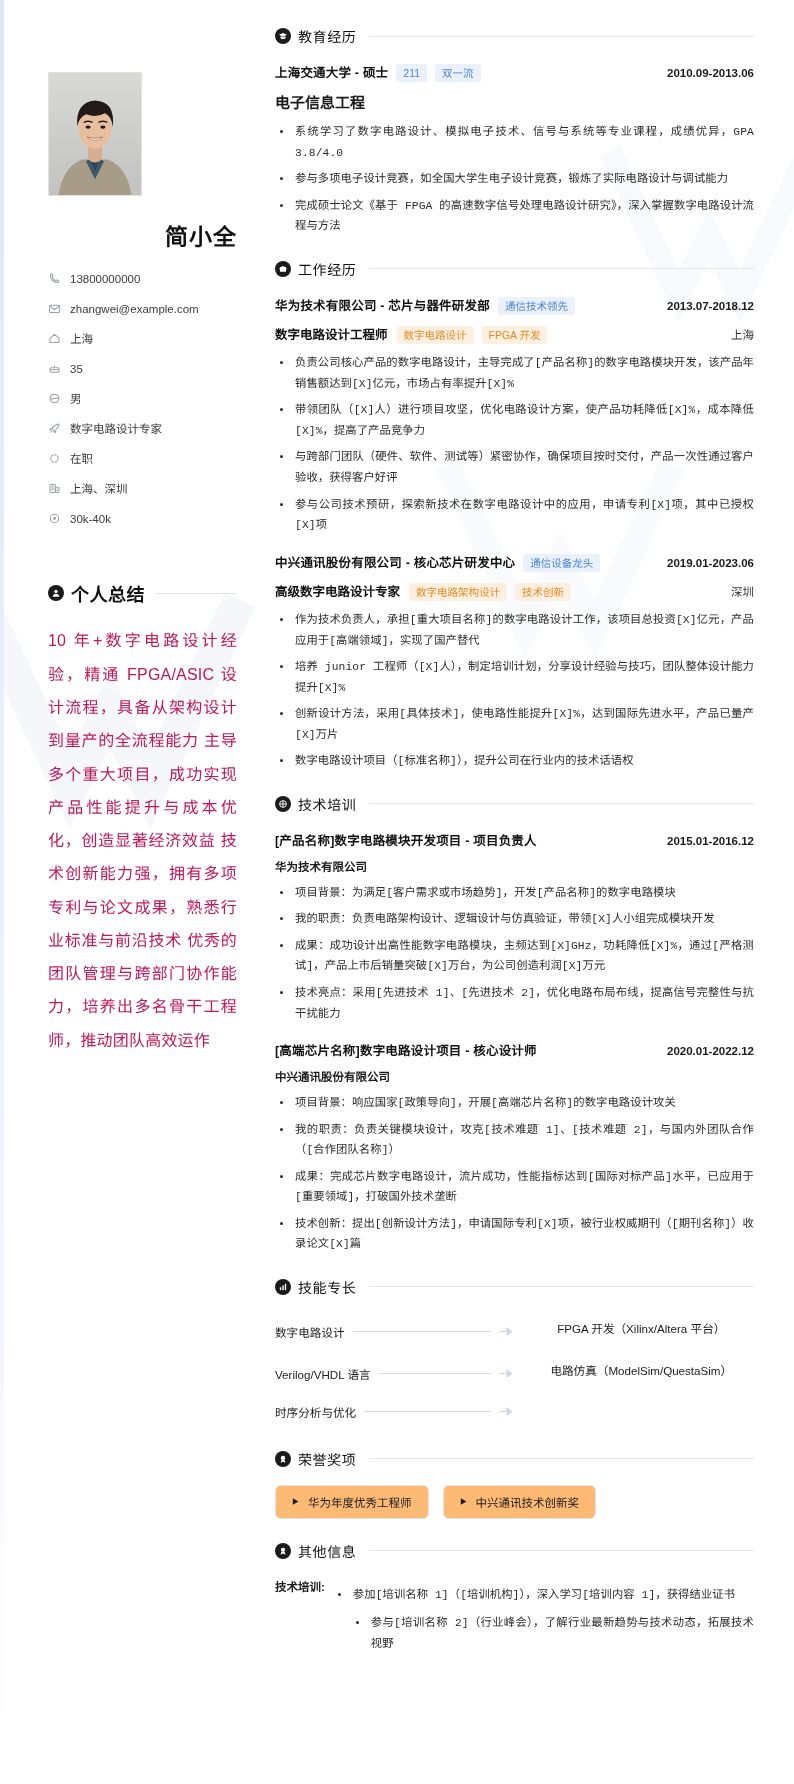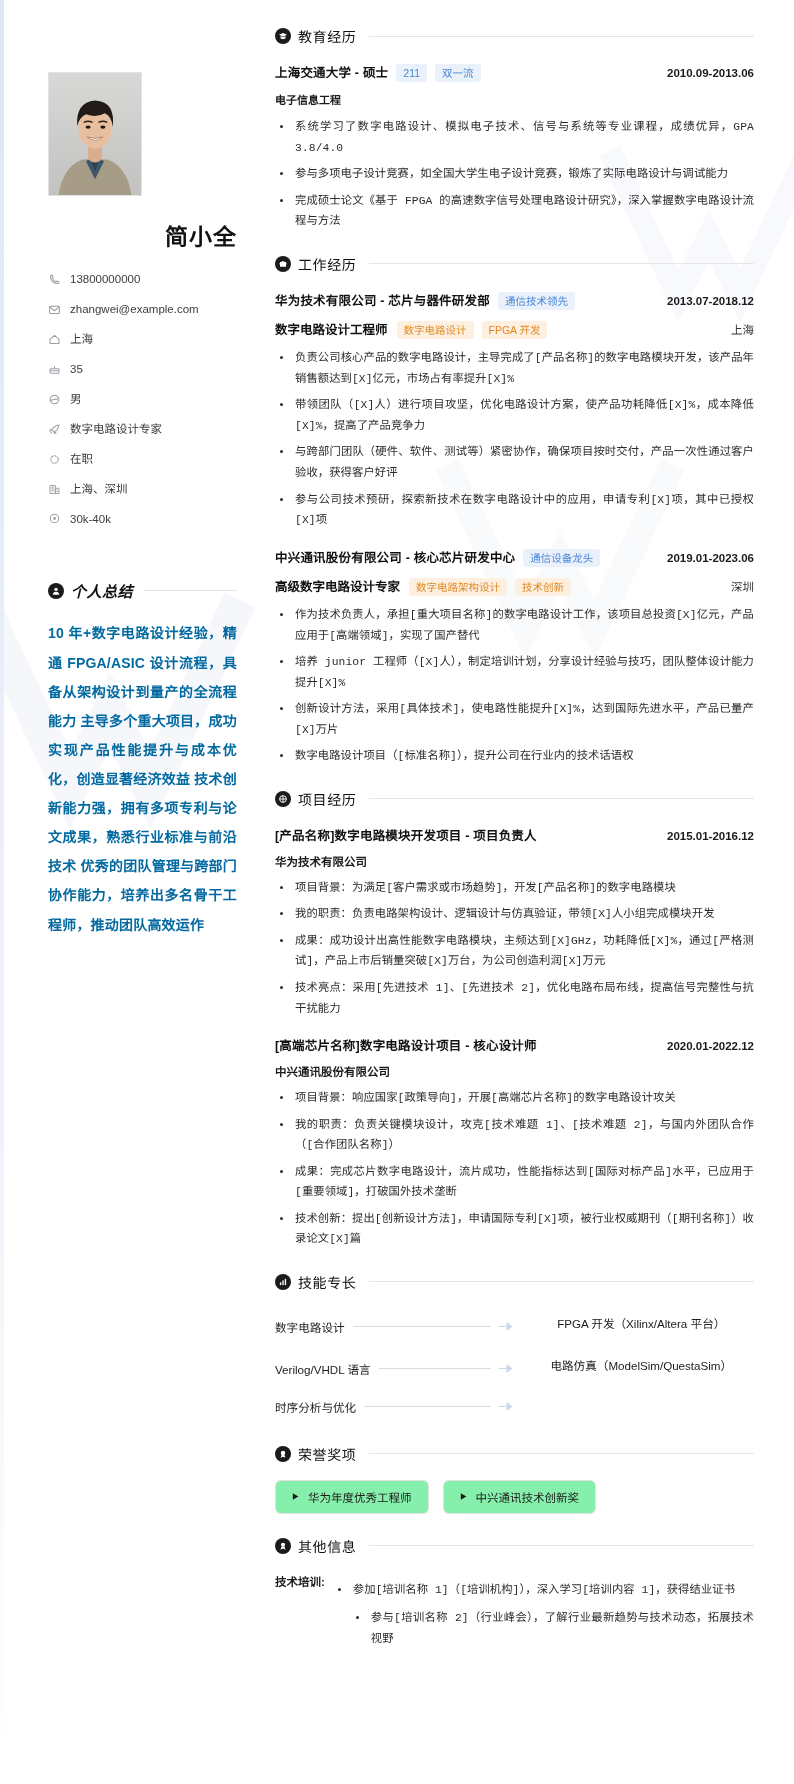--- a/index.html
+++ b/index.html
@@ -51,21 +51,20 @@
     font-size: 23px;
     font-weight: 700;
     letter-spacing: 1px;
     color: #111;
     margin-bottom: 20px;
     text-align: right;
   }
   .contact-list { list-style: none; }
   .contact-item {
     display: flex;
-    align-items: center;
     gap: 9px;
     font-size: 11.5px;
     color: #3b3b3b;
     margin-bottom: 15px;
     line-height: 1.3;
   }
   .contact-item .ic {
     width: 13px; height: 13px;
     flex: 0 0 13px;
     display: inline-flex; align-items: center; justify-content: center;
@@ -80,30 +79,29 @@
     gap: 7px;
     margin-bottom: 18px;
   }
   .side-head .badge {
     width: 16px; height: 16px; border-radius: 50%;
     background: #1b1b1b; color: #fff;
     display: inline-flex; align-items: center; justify-content: center;
     flex: 0 0 16px;
   }
   .side-head .badge svg { width: 10px; height: 10px; display:block; }
-  .side-head .ttl { font-size: 15px; font-weight: 700; color: #111; letter-spacing: .5px; font-style: italic; }
+  .side-head .ttl { font-size: 18px; font-weight: 700; color: #111; letter-spacing: .5px; }
   .side-head .rule { flex: 1; height: 1px; background: #e3e3e3; margin-left: 4px; }
 
   .summary-text {
-    font-size: 14px;
+    font-size: 16px;
     line-height: 2.08;
-    color: #0369a1;
+    color: #be185d;
     text-align: justify;
     letter-spacing: .2px;
-    font-weight: bold;
   }
 
   
   .main {
     position: relative;
     z-index: 2;
     flex: 1;
     padding: 26px 40px 36px 10px;
   }
   .section { margin-bottom: 22px; }
@@ -155,21 +153,21 @@
     white-space: nowrap;
   }
   .row2 {
     display: flex;
     align-items: baseline;
     gap: 9px;
     margin-bottom: 9px;
   }
   .role { font-size: 12.5px; font-weight: 700; color: #111; }
   .loc { font-size: 11.5px; color: #333; white-space: nowrap; }
-  .major { font-size: 11px; font-weight: 700; color: #1b1b1b; margin-bottom: 10px; }
+  .major { font-size: 15px; font-weight: 700; color: #1b1b1b; margin-bottom: 10px; }
   .subcompany { font-size: 11.5px; font-weight: 700; color: #1b1b1b; margin-bottom: 9px; }
 
   ul.bullets { list-style: none; margin: 0 0 0 2px; font-family: Liberation Mono, monospace; }
   ul.bullets li {
     position: relative;
     padding-left: 18px;
     font-size: 11.3px;
     line-height: 1.82;
     color: #2b2b2b;
     margin-bottom: 6px;
@@ -210,21 +208,21 @@
   .honors { display: flex; gap: 14px; flex-wrap: wrap; }
   .honor {
     display: inline-flex;
     align-items: center;
     gap: 8px;
     border: 1px solid #e2e2e2;
     border-radius: 6px;
     padding: 8px 16px;
     font-size: 11.5px;
     color: #1b1b1b;
-    background: #86efac;
+    background: #fdba74;
   }
   .honor .tri { color: #1b1b1b; display:inline-flex; }
   .honor .tri svg { display:block; width: 8px; height: 9px; }
 
   
   .other-row { display: flex; gap: 8px; align-items: flex-start; }
   .other-label {
     font-size: 11.5px;
     font-weight: 700;
     color: #1b1b1b;
@@ -489,21 +487,21 @@
     </section>
 
     <section class="section">
       <div class="sec-head">
         <span class="badge">
           <svg viewBox="0 0 16 16" fill="none" stroke="currentColor" stroke-width="1.5" aria-hidden="true">
               <circle cx="8" cy="8" r="5.4"></circle>
               <path d="M8 2.6v10.8M2.6 8h10.8"></path>
             </svg>
         </span>
-        <span class="ttl">项目经历</span>
+        <span class="ttl">技术培训</span>
         <span class="rule"></span>
       </div>
 
       <div class="entry">
         <div class="row1">
           <span class="org">[产品名称]数字电路模块开发项目 - 项目负责人</span>
           <span class="spacer"></span>
           <span class="date">2015.01-2016.12</span>
         </div>
         <div class="subcompany">华为技术有限公司</div>

